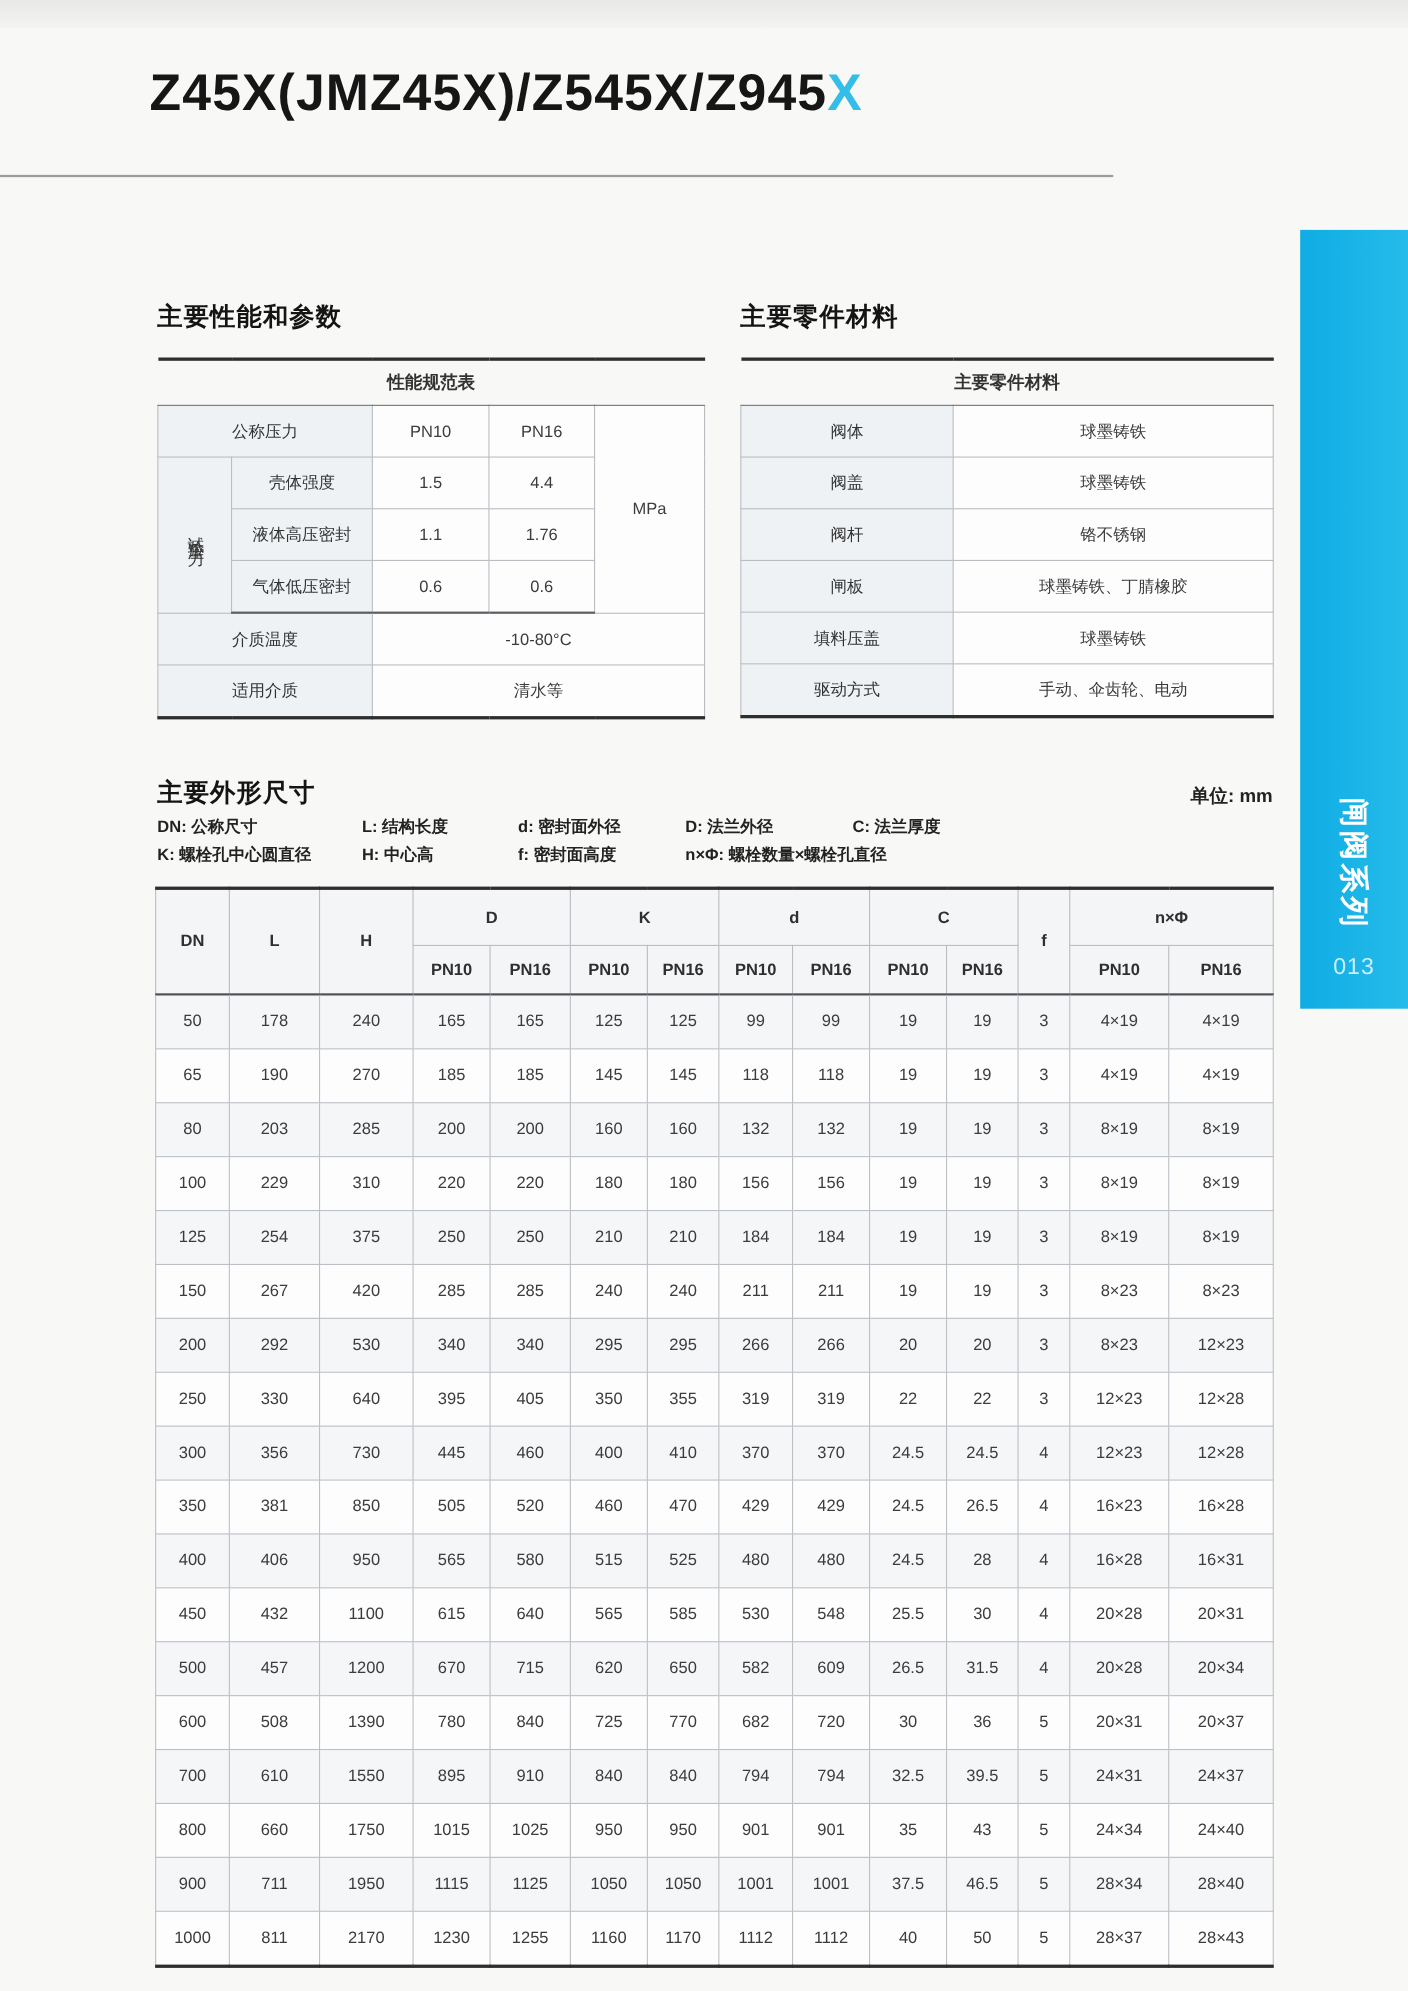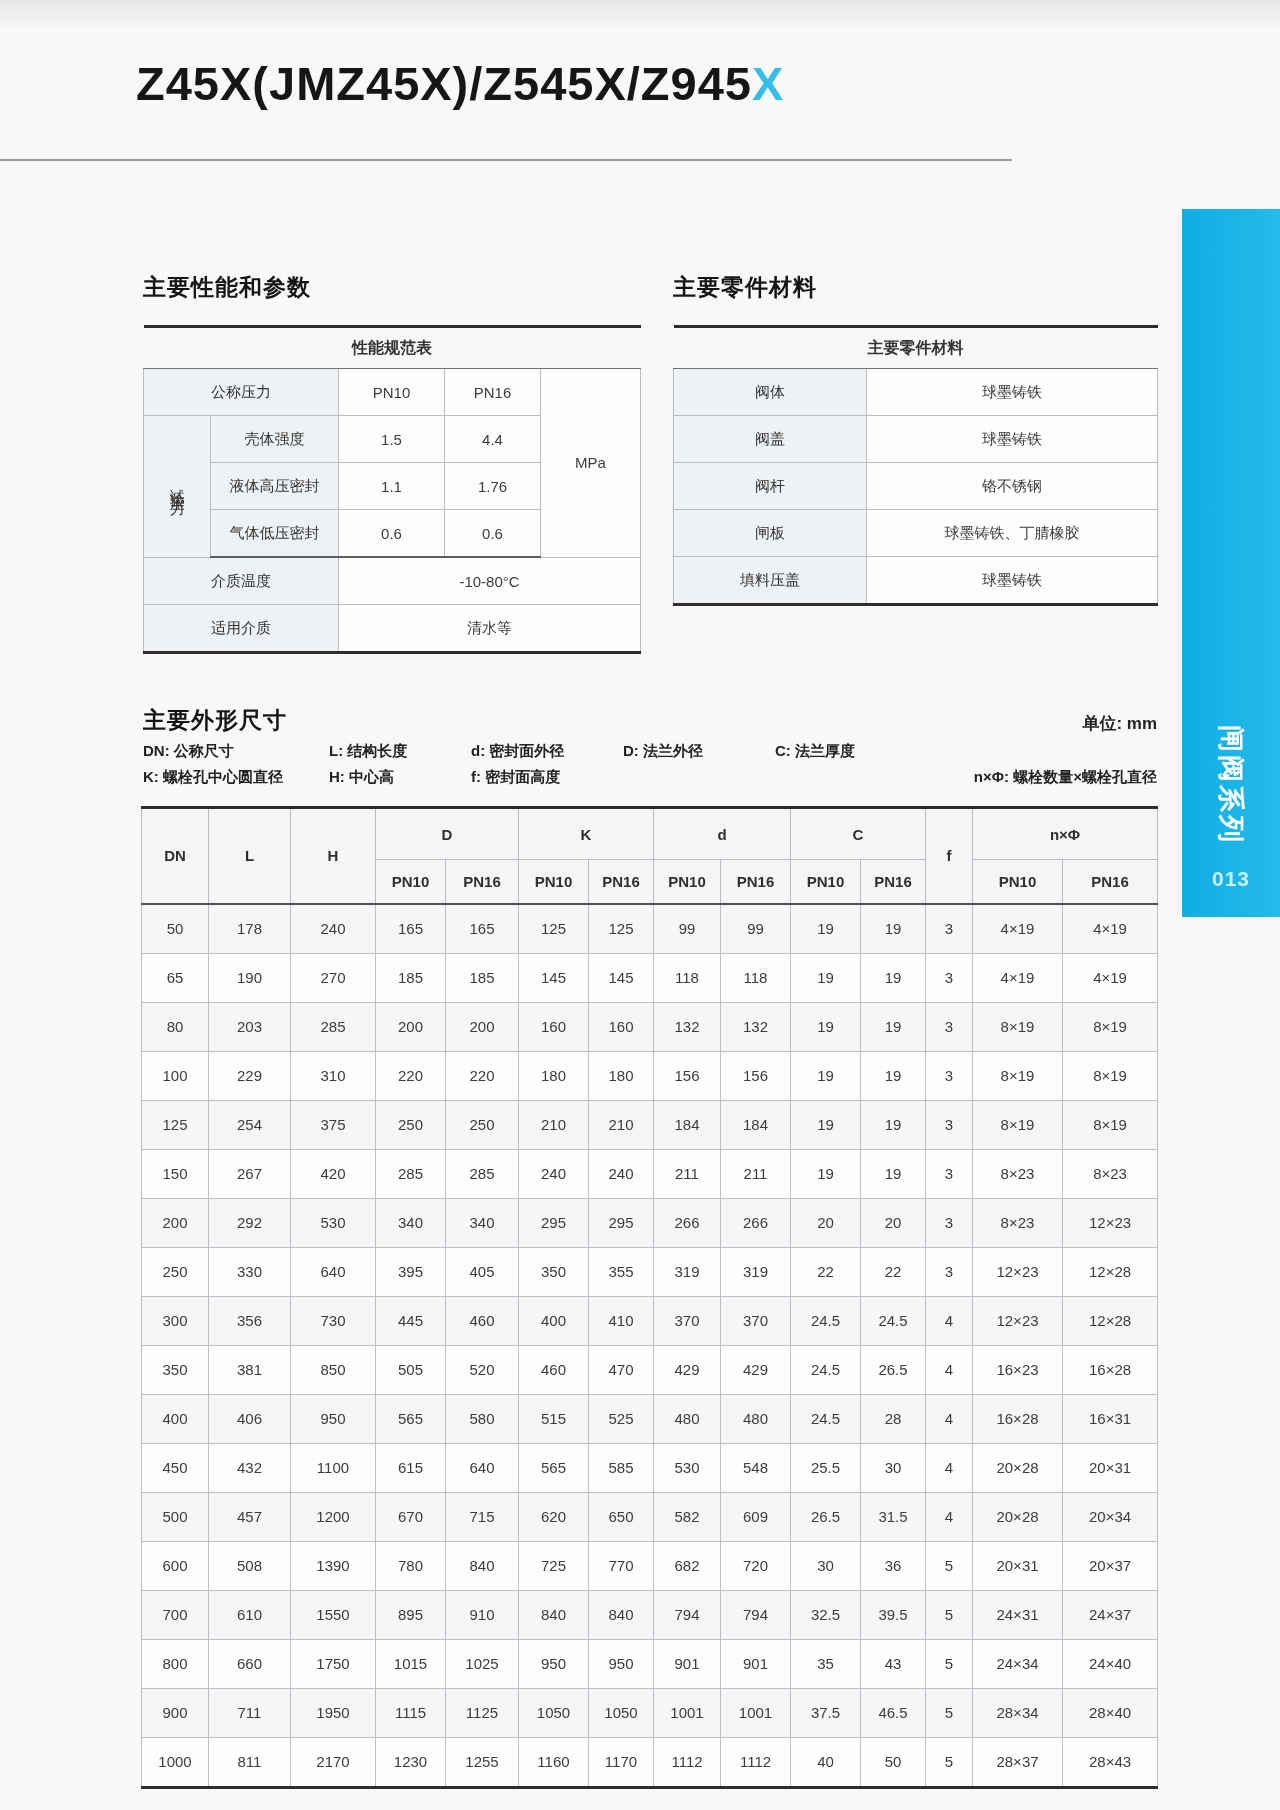--- a/index.html
+++ b/index.html
@@ -52,21 +52,21 @@
   .dim-table thead tr:first-child th[rowspan] { border-bottom:2px solid #4e5256; }
   .dim-table td { border:1px solid #bcc0c5; height:46px; background:#fdfdfe; font-weight:500; }
   .dim-table tbody tr:nth-child(odd) td { background:#f5f6f8; }
 
   
   .side-tab { position:absolute; left:1182px; top:209px; width:98px; height:708px;
               background:linear-gradient(90deg,#0fade4,#25bbea); }
   .tab-label { position:absolute; left:50%; top:576px; transform:translate(-50%,-50%) rotate(90deg);
                white-space:nowrap; color:#ffffff; font-size:27px; font-weight:700; letter-spacing:3px; }
   .tab-page { position:absolute; left:50%; top:658px; transform:translateX(-50%);
-              color:rgba(255,255,255,.78); font-size:21px; font-weight:700; letter-spacing:1px;text-align:center; }
+              color:rgba(255,255,255,.78); font-size:21px; font-weight:400; letter-spacing:1px;text-align:center; }
 </style>
 </head>
 <body>
 
 <div class="page">
 
   <div class="top-strip"></div>
 
   <h1 class="title"><span>Z45X(JMZ45X)/Z545X/Z945</span><span class="accent">X</span></h1>
 
@@ -144,36 +144,40 @@
           <td>铬不锈钢</td>
         </tr>
     <tr>
           <td class="lbl">闸板</td>
           <td>球墨铸铁、丁腈橡胶</td>
         </tr>
     <tr>
           <td class="lbl">填料压盖</td>
           <td>球墨铸铁</td>
         </tr>
+    <tr>
+          <td class="lbl">驱动方式</td>
+          <td>手动、伞齿轮、电动</td>
+        </tr>
   </tbody>
     </table>
 
   <h2 class="section-h" style="left:143px; top:705px;">主要外形尺寸</h2>
   <div class="unit-note">单位: mm</div>
 
   <div class="legend">
     <span>DN: 公称尺寸</span>
     <span>L: 结构长度</span>
     <span>d: 密封面外径</span>
     <span>D: 法兰外径</span>
     <span>C: 法兰厚度</span>
     <span>K: 螺栓孔中心圆直径</span>
     <span>H: 中心高</span>
     <span>f: 密封面高度</span>
-    <span style="grid-column:4 / span 2;text-align:right;">n×Φ: 螺栓数量×螺栓孔直径</span>
+    <span style="grid-column:4 / span 2;">n×Φ: 螺栓数量×螺栓孔直径</span>
   </div>
 
   <table class="dim-table">
     <colgroup>
       <col style="width:67px">
         <col style="width:82px">
         <col style="width:85px">
       <col style="width:70px">
         <col style="width:73px">
         <col style="width:70px">

